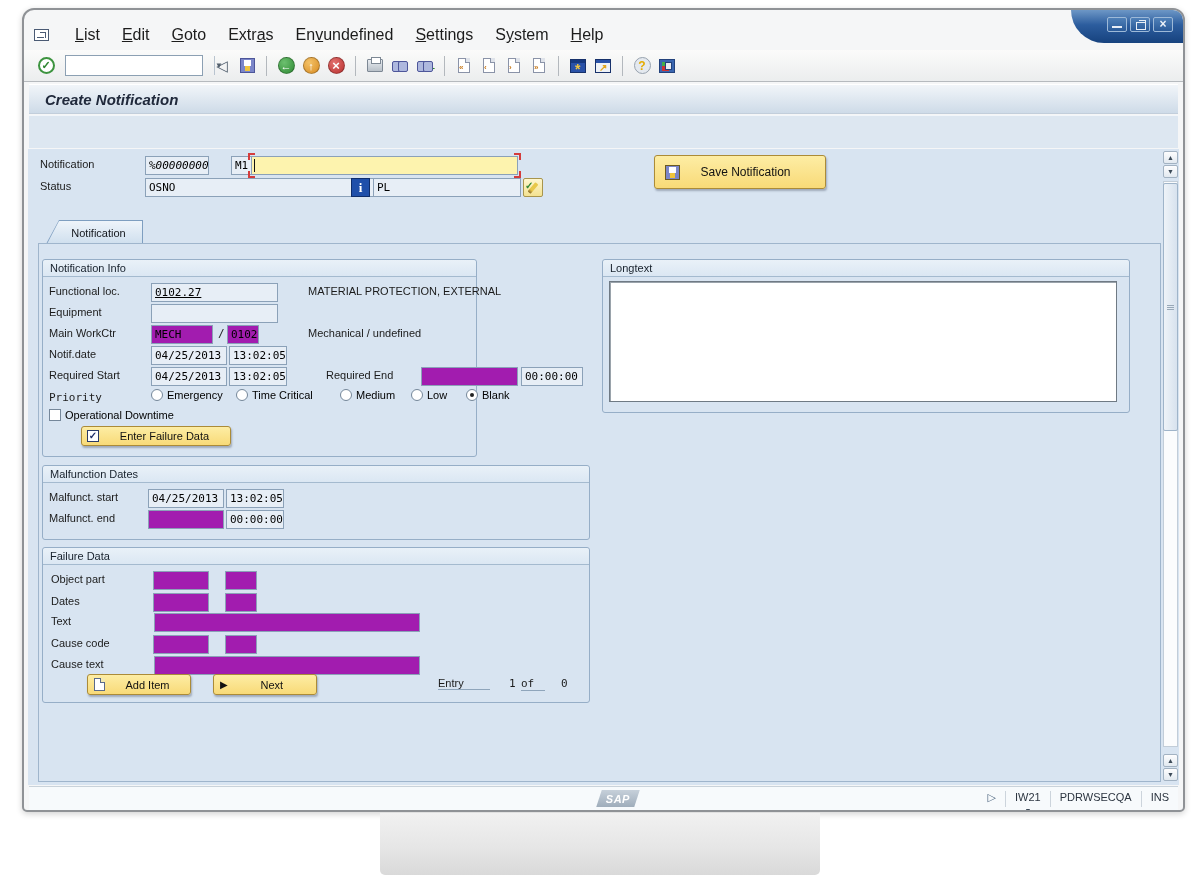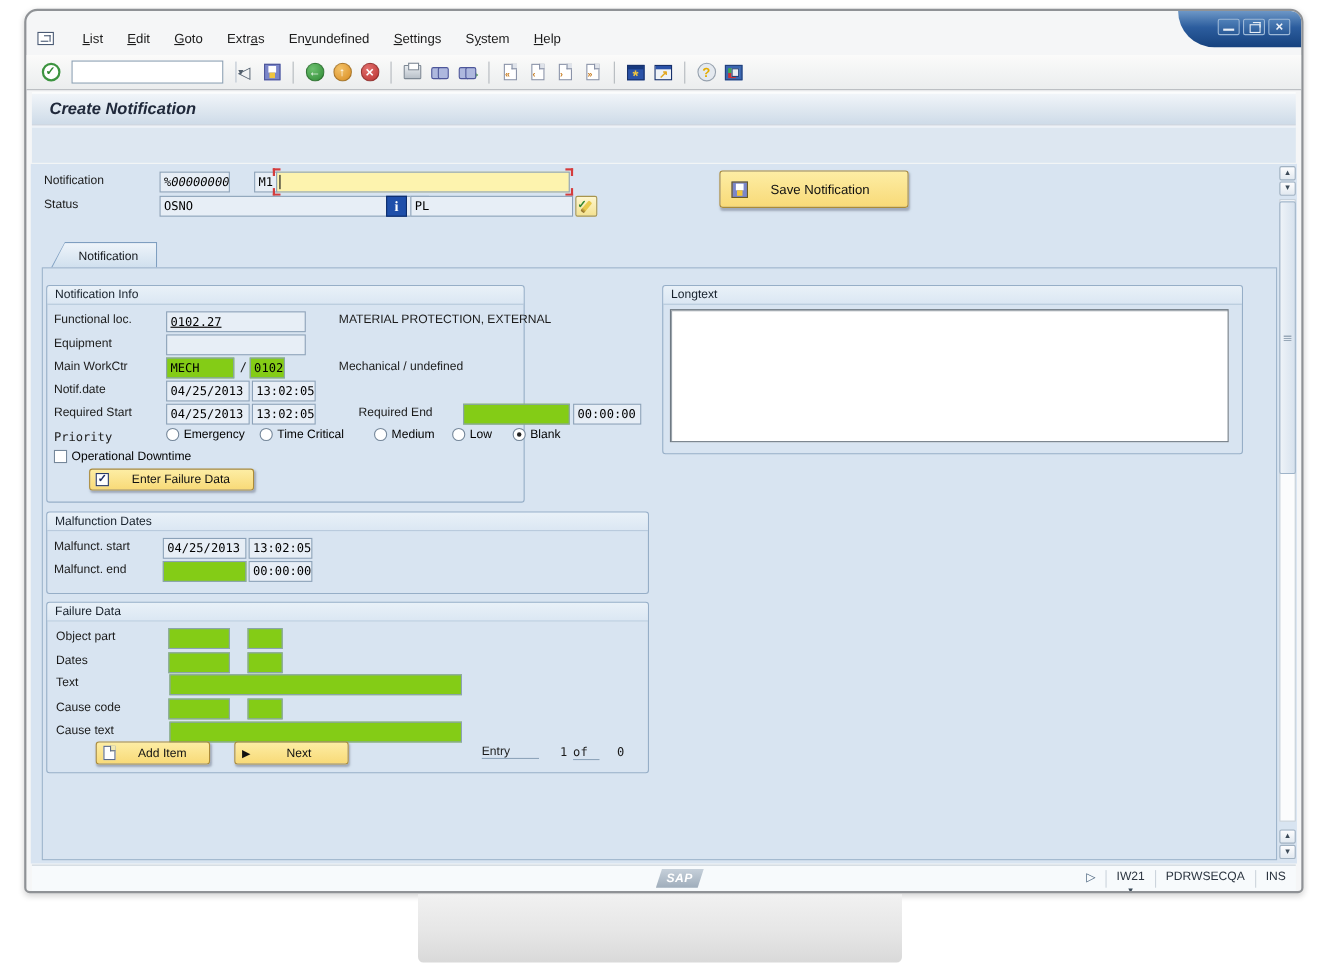--- a/index.html
+++ b/index.html
@@ -20,21 +20,21 @@
     background:linear-gradient(180deg,#6d97c6 0%,#2c5d9e 45%,#16427e 100%);
     border-radius:0 9px 0 34px; display:flex; align-items:center; justify-content:flex-end; padding:0 10px 4px 0; gap:3px; }
   .win-btn { width:20px; height:15px; background:linear-gradient(180deg,#4f80b8,#2a5a98); border:1px solid #9db9d8; border-radius:2px;
     color:#fff; font-size:9px; line-height:12px; text-align:center; position:relative; }
   .win-btn.min::before { content:""; position:absolute; left:4px; right:4px; bottom:3px; height:2px; background:#e8eef6; }
   .win-btn.res::before { content:""; position:absolute; left:5px; top:4px; width:8px; height:6px; border:1px solid #e8eef6; }
   .win-btn.res::after { content:""; position:absolute; left:8px; top:2px; width:6px; height:4px; border-top:1px solid #e8eef6; border-right:1px solid #e8eef6; }
   .win-btn.cls::before { content:"\00D7"; font-size:12px; font-weight:bold; color:#eef3f9; line-height:13px; }
 
   
-  .menu-bar { position:absolute; left:0; top:12px; right:120px; height:26px; display:flex; align-items:center; padding-left:10px; gap:22px; font-size:12px; color:#1c1c1c; }
+  .menu-bar { position:absolute; left:0; top:12px; right:120px; height:26px; display:flex; align-items:center; padding-left:10px; gap:22px; font-size:16px; color:#1c1c1c; }
   .sysmenu-icon { width:15px; height:12px; border:1px solid #4a5a74; background:#fff; position:relative; margin-right:4px; }
   .sysmenu-icon::before { content:""; position:absolute; right:2px; top:2px; width:5px; height:5px; border-top:1px solid #4a5a74; border-right:1px solid #4a5a74; }
   .sysmenu-icon::after { content:""; position:absolute; left:2px; bottom:2px; width:7px; height:1px; background:#4a5a74; }
   .menu-item { cursor:default; }
   .menu-item .key { text-decoration:underline; }
 
   
   .toolbar { position:absolute; left:0; top:40px; right:0; height:32px; display:flex; align-items:center; padding-left:12px; gap:5px;
     background:linear-gradient(180deg,#fbfbfa 0%,#ebedee 100%); border-bottom:1px solid #b6babe; }
   .tb-sep { width:1px; height:20px; background:#b3b8bd; margin:0 4px; }
@@ -84,21 +84,21 @@
     background:linear-gradient(180deg,#f1f5f9 0%,#cedbe8 100%); border-top:1px solid #fff; border-bottom:1px solid #c2cedb;
     display:flex; align-items:center; padding-left:16px; }
   .screen-title { font-size:15px; font-weight:bold; font-style:italic; color:#20293b; }
   .sub-band { position:absolute; left:5px; right:5px; top:105px; height:33px; background:#dde7f1; border-top:1px solid #f2f6fa; }
 
   
   .content { position:absolute; left:4px; right:4px; top:139px; height:636px; background:#d8e4f1; }
   .lbl { position:absolute; font-size:11px; color:#1b1b1b; white-space:nowrap; }
   .mono { font-family:"DejaVu Sans Mono", monospace; }
   .fld { position:absolute; height:19px; border:1px solid #8ba1b8; background:#e7eef6; font-family:"DejaVu Sans Mono", monospace; font-size:11px; color:#000; padding:0 3px; line-height:17px; white-space:nowrap; overflow:hidden; }
-  .fld.white { background:#84cc16; }
+  .fld.white { background:#a21caf; }
 
   
   .focus-frame { position:absolute; left:220px; top:4px; width:273px; height:25px; padding:3px;
     background:
       linear-gradient(#d43c3c,#d43c3c) left 0 top 0/7px 2px no-repeat,
       linear-gradient(#d43c3c,#d43c3c) left 0 top 0/2px 7px no-repeat,
       linear-gradient(#d43c3c,#d43c3c) right 0 top 0/7px 2px no-repeat,
       linear-gradient(#d43c3c,#d43c3c) right 0 top 0/2px 7px no-repeat,
       linear-gradient(#d43c3c,#d43c3c) left 0 bottom 0/7px 2px no-repeat,
       linear-gradient(#d43c3c,#d43c3c) left 0 bottom 0/2px 7px no-repeat,

